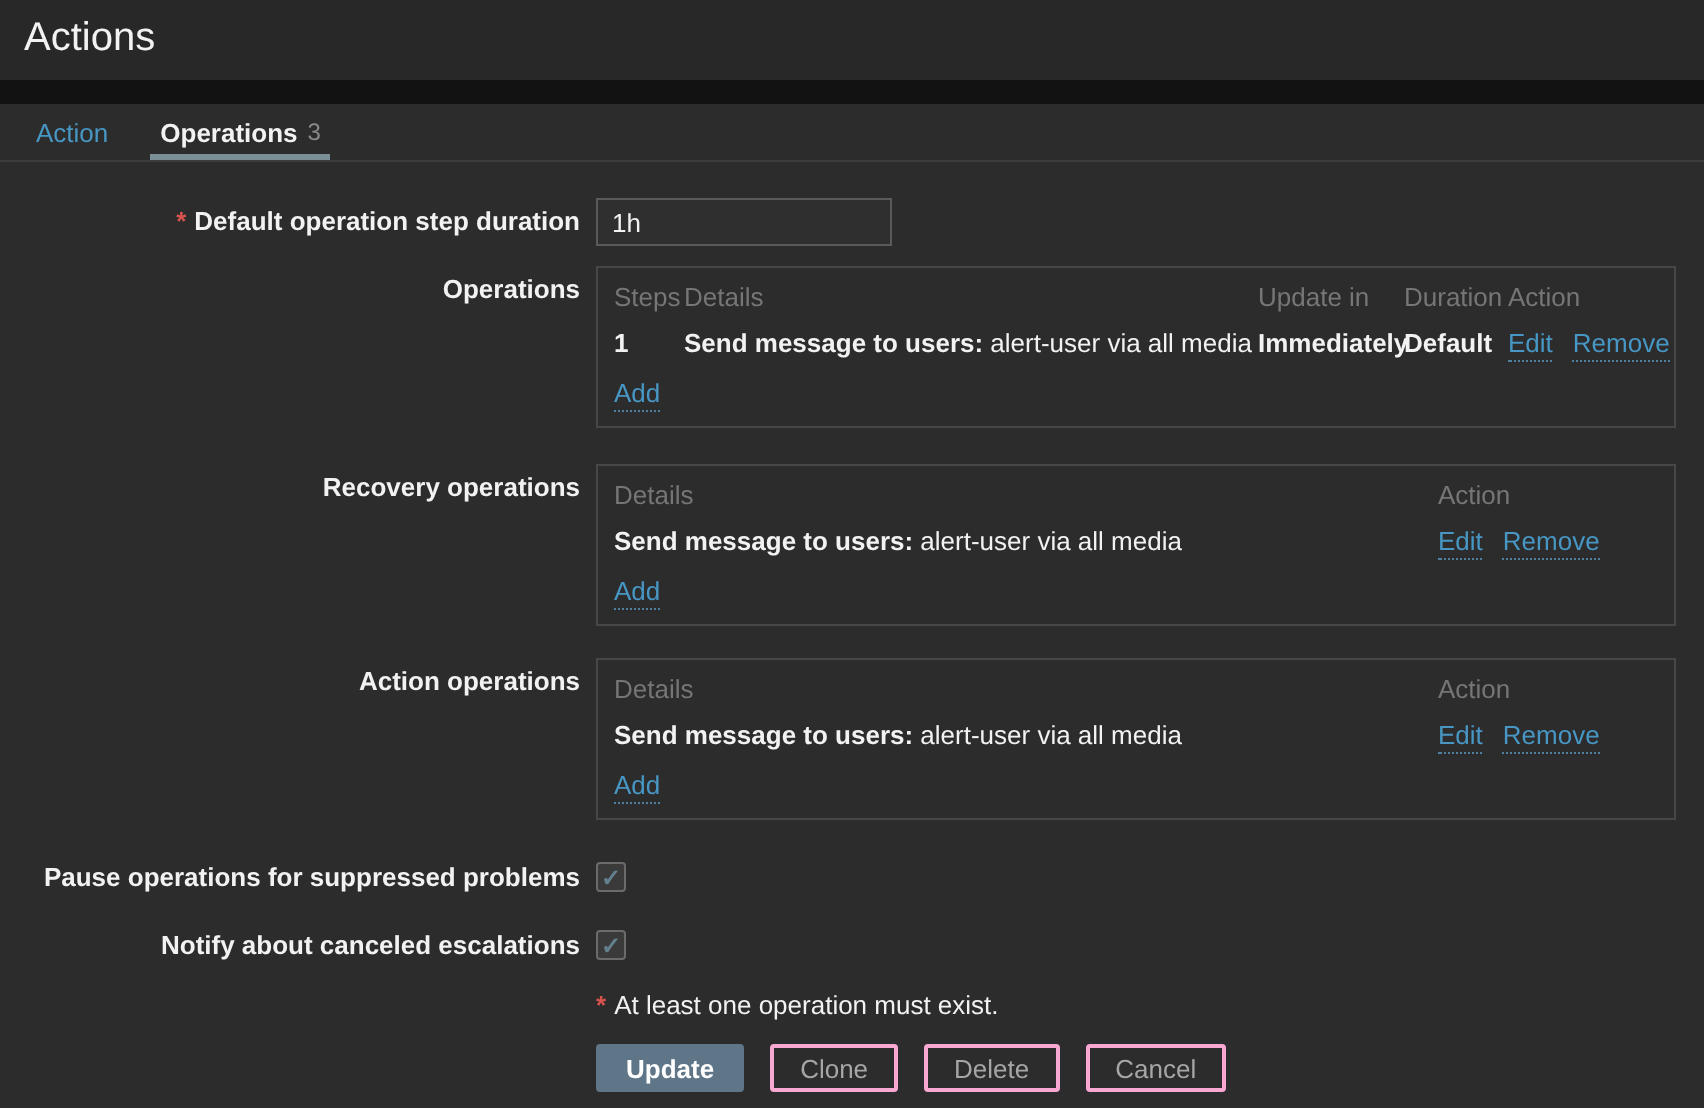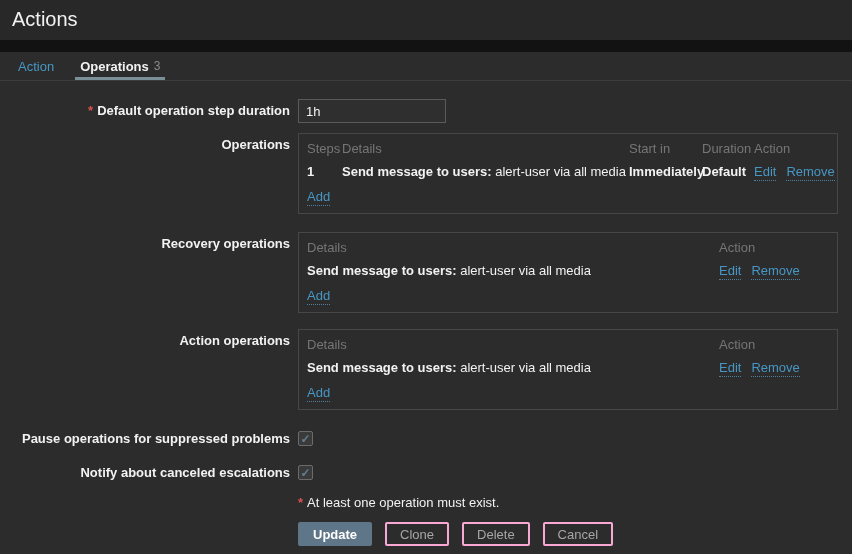--- a/index.html
+++ b/index.html
@@ -124,21 +124,21 @@
     </div>
   </div>
 
   <div class="row mb18">
     <div class="label-col">Operations</div>
     <div class="field-col">
       <div class="op-box">
         <div class="grid-ops">
           <div class="hcell">Steps</div>
           <div class="hcell">Details</div>
-          <div class="hcell">Start in</div>
+          <div class="hcell">Update in</div>
           <div class="hcell">Duration</div>
           <div class="hcell">Action</div>
         </div>
         <div class="grid-ops">
           <div class="cell b">1</div>
           <div class="cell">
             <span class="b">Send message to users:</span><span> alert-user via all media</span>
           </div>
           <div class="cell b">Immediately</div>
           <div class="cell b">Default</div>

